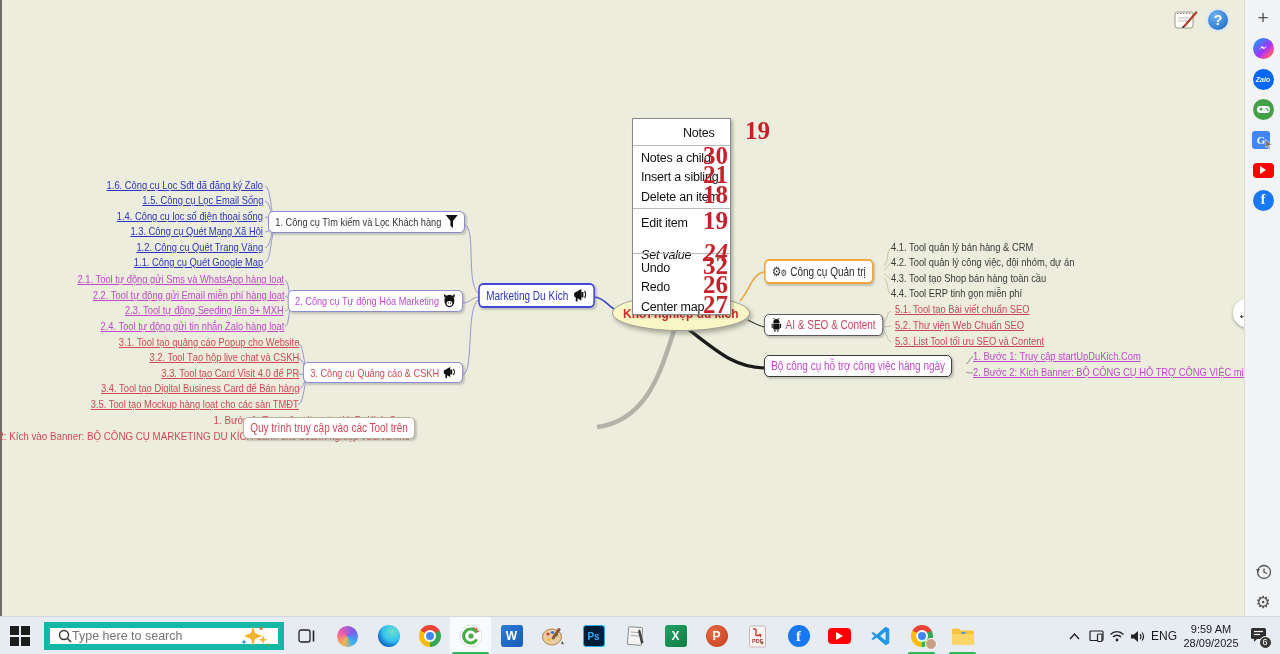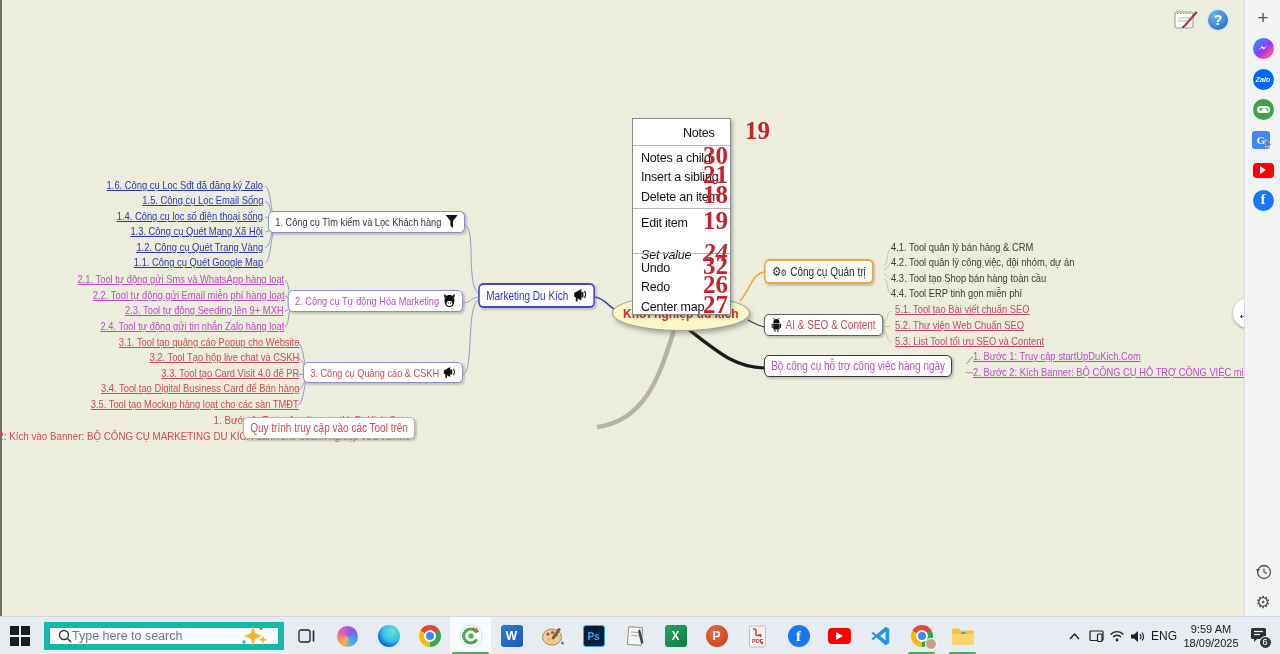--- a/index.html
+++ b/index.html
@@ -502,21 +502,21 @@
         <path d="M10,4 a4,4 0 0 1 0,5" fill="none" stroke="#222" stroke-width="1.2"></path>
         <path d="M12,2.5 a6.5,6.5 0 0 1 0,8" fill="none" stroke="#222" stroke-width="1.2"></path>
       </svg>
     </div>
     <div class="tray-item" style="left:1148px; width:32px; font-size:12px; color:#1a1a1a;">
       <span>ENG</span>
     </div>
     <div class="tray-item" style="left:1180px; width:62px;">
       <div id="clock">
         <div>9:59 AM</div>
-        <div>18/09/2025</div>
+        <div>28/09/2025</div>
       </div>
     </div>
     <div class="tray-item" style="left:1244px; width:28px;">
       <div style="position:relative;">
         <svg width="17" height="15" viewBox="0 0 17 15">
           <rect x="1" y="1" width="15" height="11" rx="1.5" fill="#2f2f2f"></rect>
           <line x1="4" y1="4.5" x2="13" y2="4.5" stroke="#fff" stroke-width="1.2"></line>
           <line x1="4" y1="7.5" x2="10" y2="7.5" stroke="#fff" stroke-width="1.2"></line>
           <polygon points="4,12 4,15 7,12" fill="#2f2f2f"></polygon>
         </svg>

